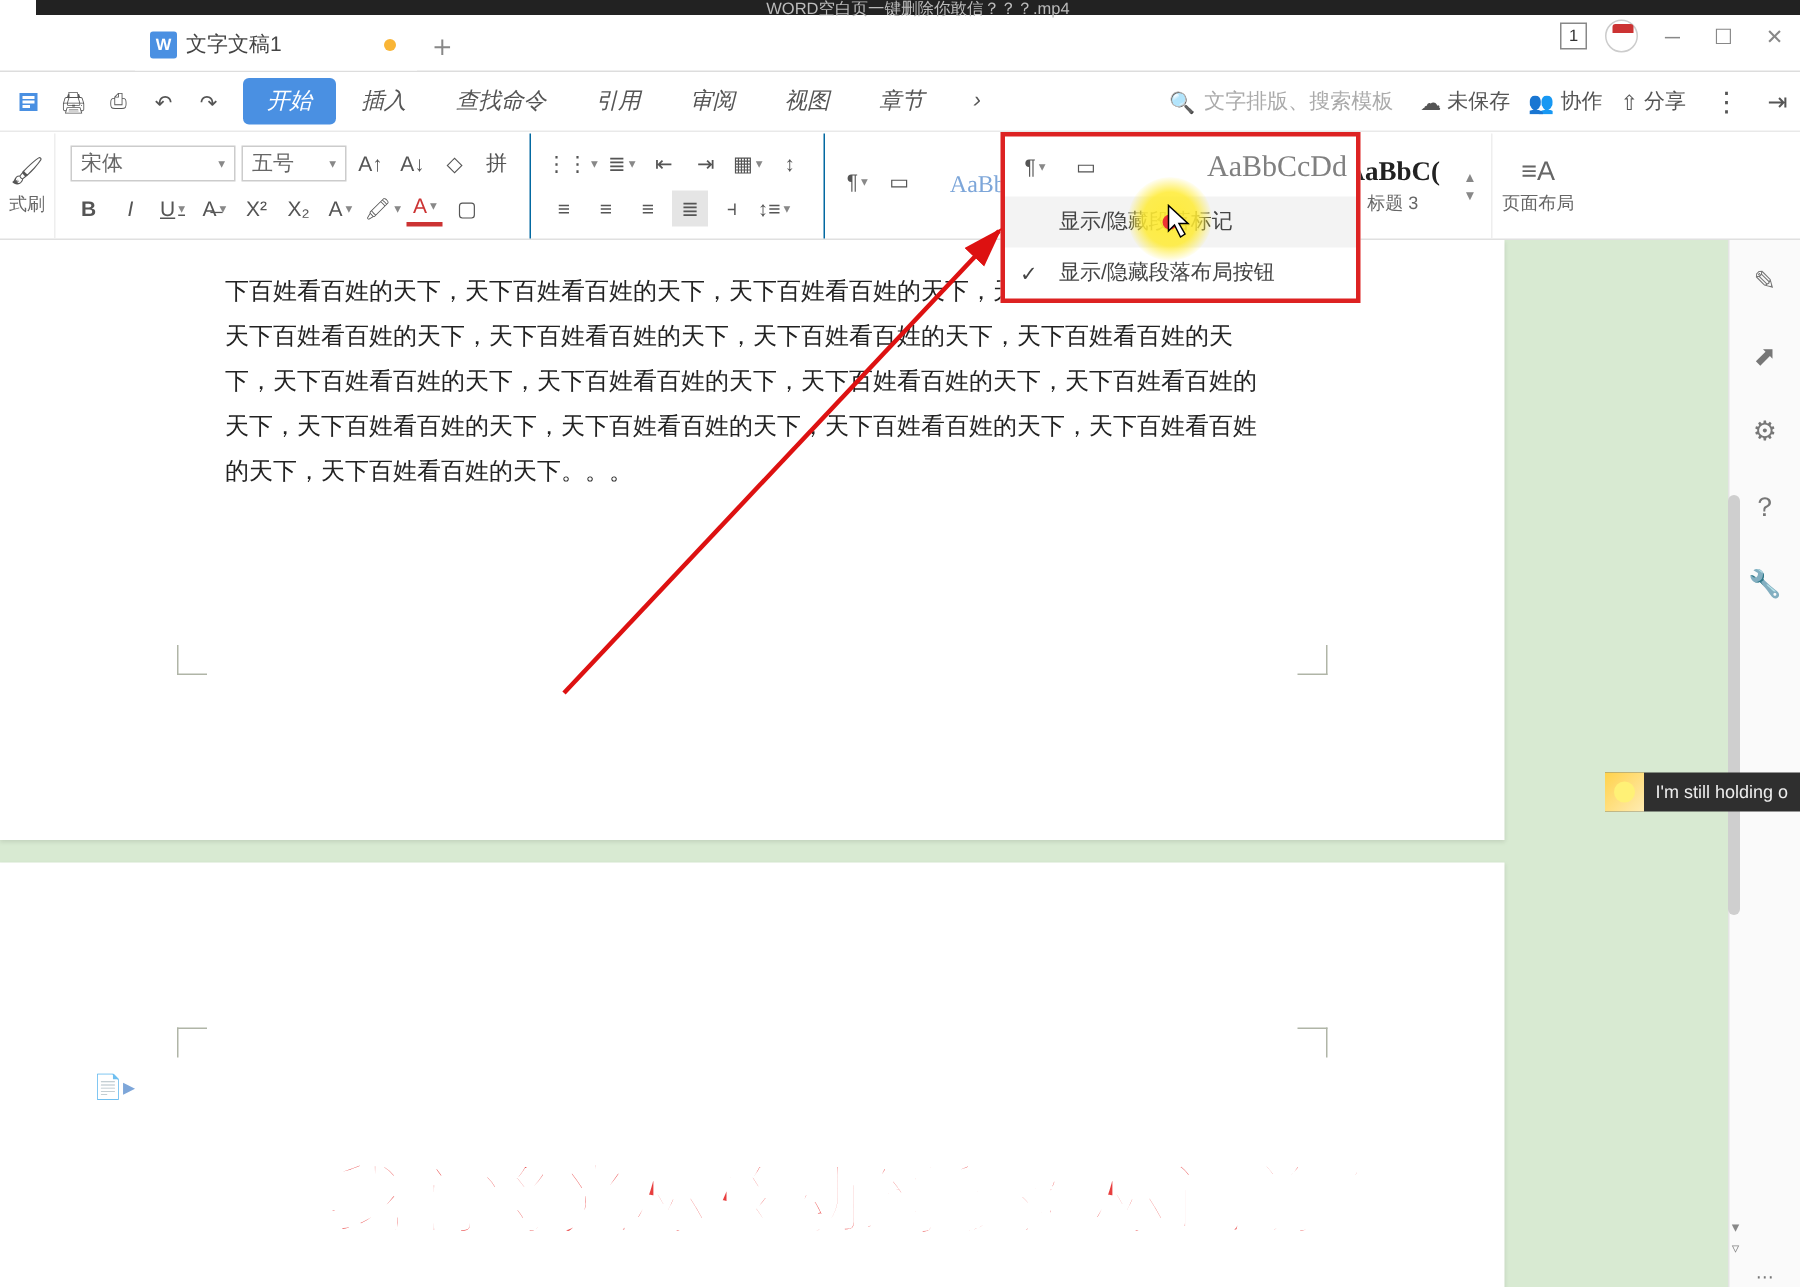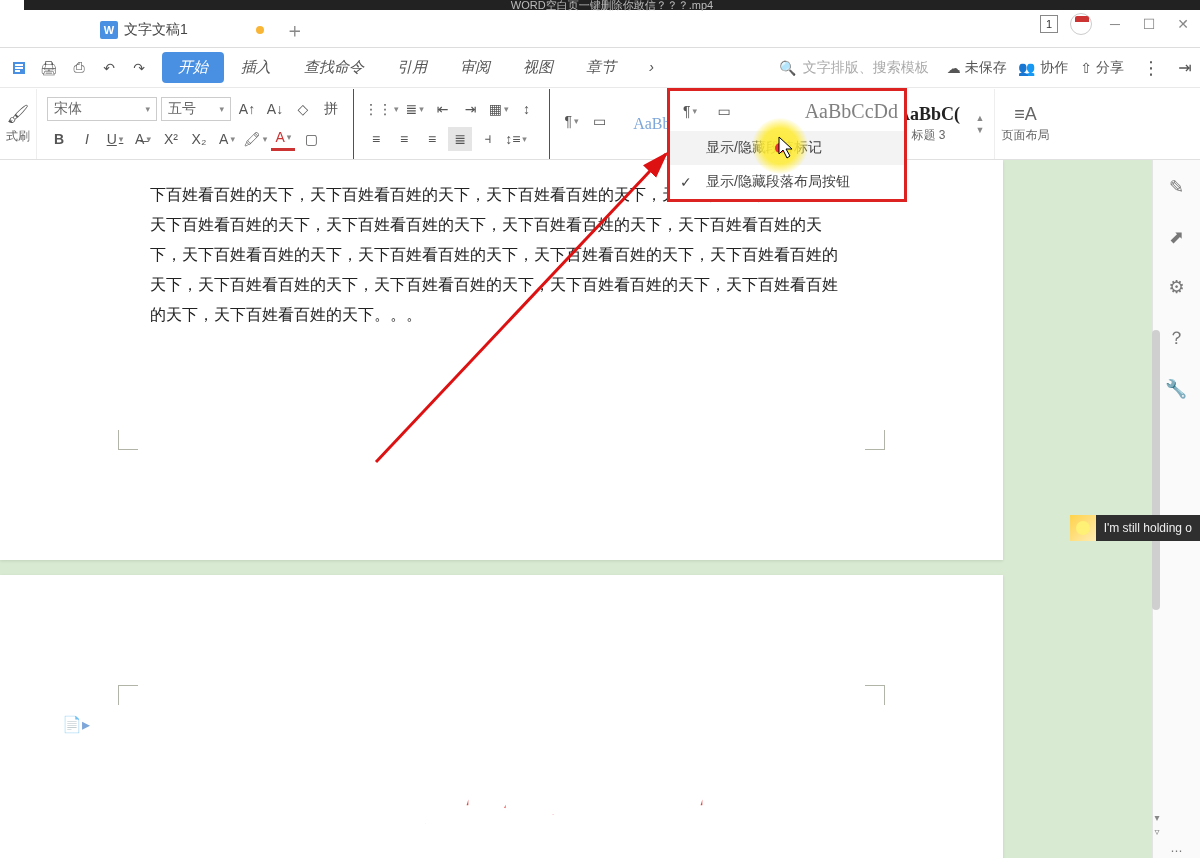--- a/index.html
+++ b/index.html
@@ -369,21 +369,21 @@
 
 
 .subtitle {
   position:absolute;
   left:0;right:48px;
   bottom:25px;
   text-align:center;
   z-index:35;
 }
 .subtitle span {
-  font-size:38px;
+  font-size:50px;
   font-weight:700;
   color:#e83e3e;
   -webkit-text-stroke: 2px #fff;
   text-shadow:
     -2px -2px 0 #fff, 2px -2px 0 #fff,
     -2px 2px 0 #fff, 2px 2px 0 #fff,
     0 3px 0 #fff;
   letter-spacing:1px;
 }
 

